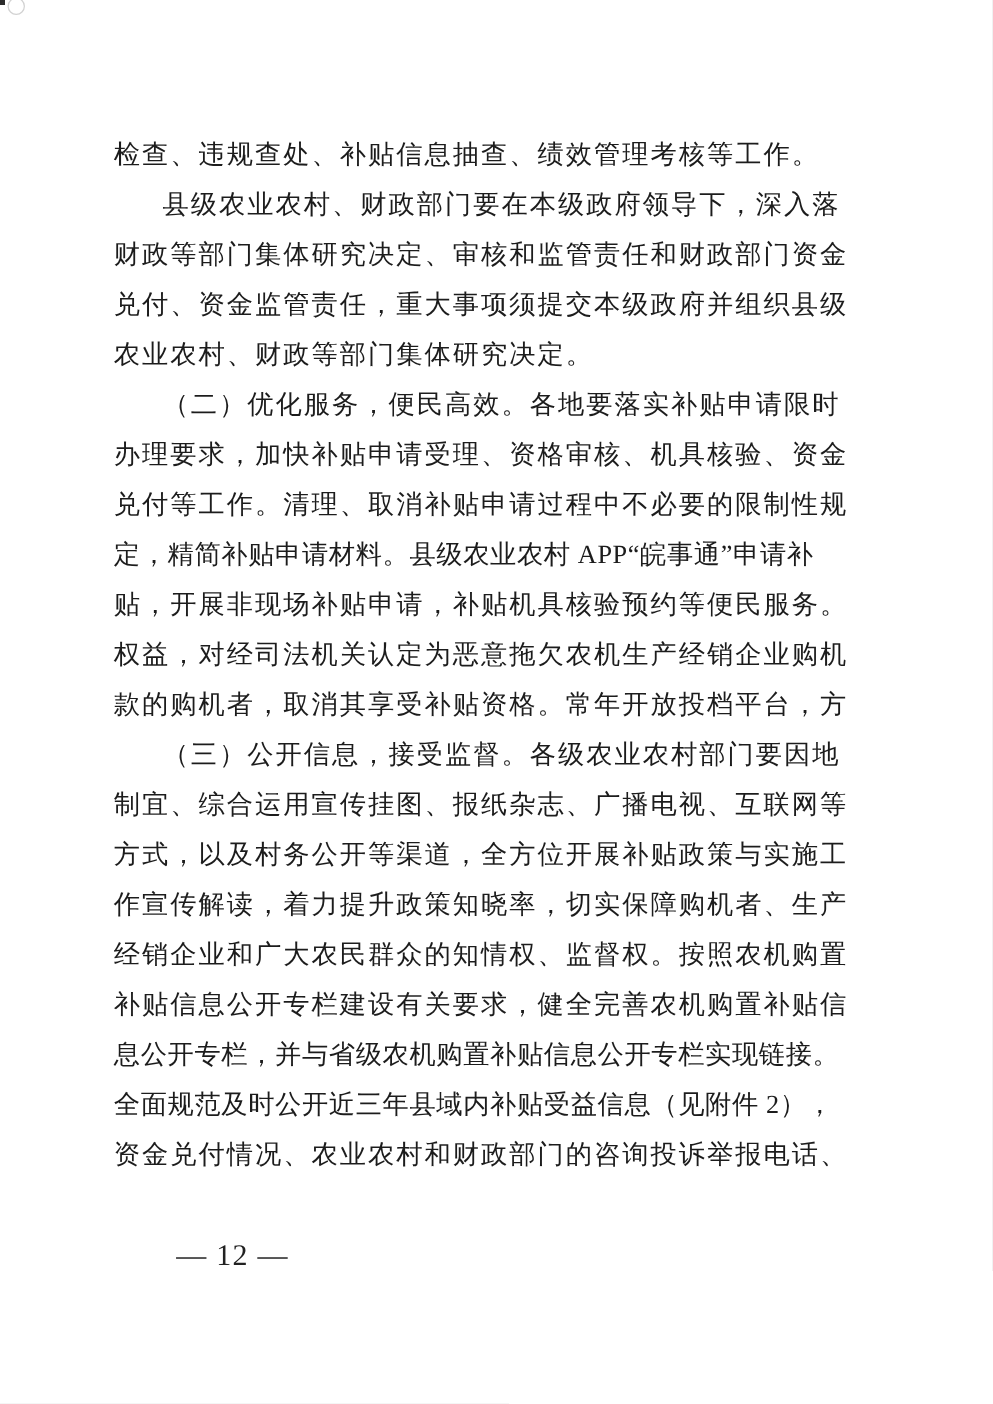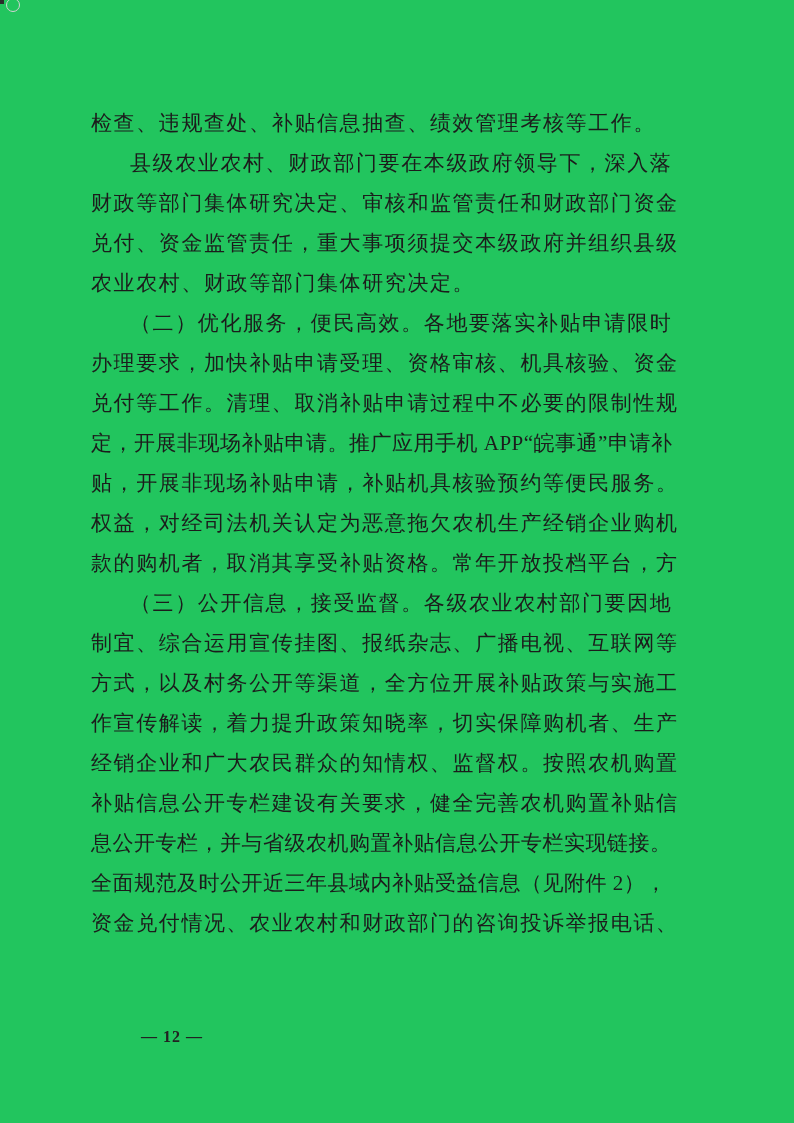--- a/index.html
+++ b/index.html
@@ -1,21 +1,21 @@
 <!DOCTYPE html>
 <html><head>
 <meta charset="utf-8">
 <style>
   html, body { margin: 0; padding: 0; background: #e8e8e8; }
   .page {
     position: relative;
     width: 794px;
     height: 1123px;
     margin: 0 auto;
-    background: #22c55e;
+    background: #ffffff;
     overflow: hidden;
     font-family: "Liberation Serif", "DejaVu Serif", serif;
     color: #1c1c1c;
   }
   .doc-text {
     position: absolute;
     left: 91px;
     top: 103px;
     width: 640px;
   }
@@ -25,26 +25,25 @@
     font-size: 21px;
     letter-spacing: 1.6px;
     white-space: nowrap;
   }
   .line.indent { padding-left: 39px; }
   .line.tight { letter-spacing: 0.5px; }
   .kai { }
   .page-number {
     position: absolute;
     left: 141px;
-    top: 1028px;
-    font-size: 16px;
+    top: 992px;
+    font-size: 24px;
     letter-spacing: 1px;
     color: #222;
     white-space: nowrap;
-    font-weight: bold;
   }
   .artifact-square {
     position: absolute;
     left: 0; top: 0;
     width: 4px; height: 4px;
     background: #2b2b2b;
   }
   .artifact-circle {
     position: absolute;
     left: 6px; top: -2px;
@@ -63,21 +62,21 @@
 
   <div class="doc-text">
       <div class="line"><span>检查、违规查处、补贴信息抽查、绩效管理考核等工作。</span></div>
       <div class="line indent"><span>县级农业农村、财政部门要在本级政府领导下，深入落</span></div>
       <div class="line"><span>财政等部门集体研究决定、审核和监管责任和财政部门资金</span></div>
       <div class="line"><span>兑付、资金监管责任，重大事项须提交本级政府并组织县级</span></div>
       <div class="line"><span>农业农村、财政等部门集体研究决定。</span></div>
       <div class="line indent"><span class="kai">（二）优化服务，便民高效。</span><span>各地要落实补贴申请限时</span></div>
       <div class="line"><span>办理要求，加快补贴申请受理、资格审核、机具核验、资金</span></div>
       <div class="line"><span>兑付等工作。清理、取消补贴申请过程中不必要的限制性规</span></div>
-      <div class="line tight"><span>定，开展非现场补贴申请。推广应用手机 APP“皖事通”申请补</span></div>
+      <div class="line tight"><span>定，精简补贴申请材料。县级农业农村 APP“皖事通”申请补</span></div>
       <div class="line"><span>贴，开展非现场补贴申请，补贴机具核验预约等便民服务。</span></div>
       <div class="line"><span>权益，对经司法机关认定为恶意拖欠农机生产经销企业购机</span></div>
       <div class="line"><span>款的购机者，取消其享受补贴资格。常年开放投档平台，方</span></div>
       <div class="line indent"><span class="kai">（三）公开信息，接受监督。</span><span>各级农业农村部门要因地</span></div>
       <div class="line"><span>制宜、综合运用宣传挂图、报纸杂志、广播电视、互联网等</span></div>
       <div class="line"><span>方式，以及村务公开等渠道，全方位开展补贴政策与实施工</span></div>
       <div class="line"><span>作宣传解读，着力提升政策知晓率，切实保障购机者、生产</span></div>
       <div class="line"><span>经销企业和广大农民群众的知情权、监督权。按照农机购置</span></div>
       <div class="line"><span>补贴信息公开专栏建设有关要求，健全完善农机购置补贴信</span></div>
       <div class="line tight"><span>息公开专栏，并与省级农机购置补贴信息公开专栏实现链接。</span></div>

